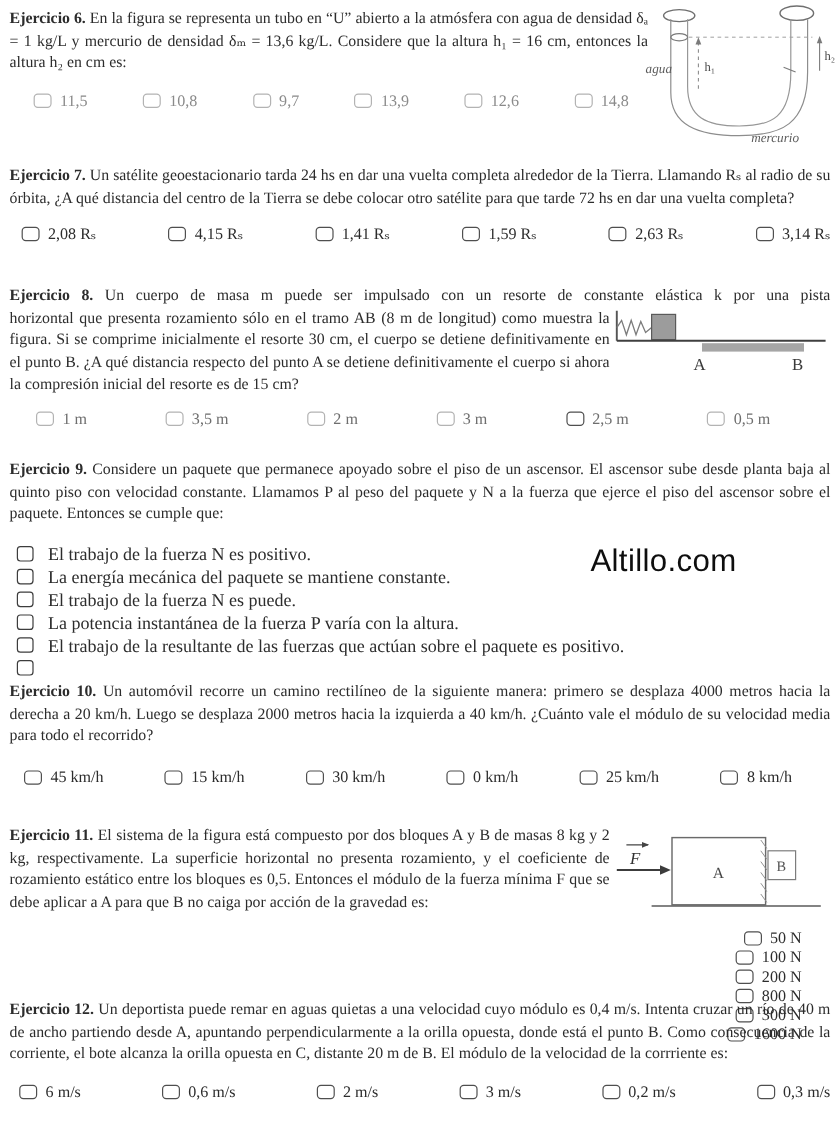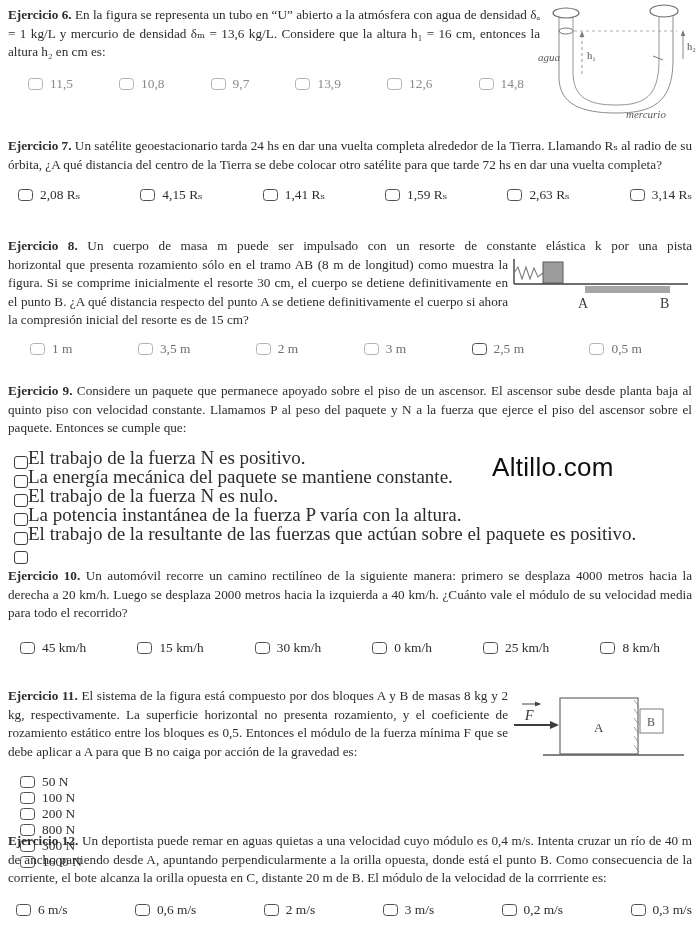--- a/index.html
+++ b/index.html
@@ -17,33 +17,33 @@
   #ex10 { top:567px; }
   #ex11 { top:687px; }
   #ex12 { top:832px; }
 
   p.body { margin:0; font-size:13.2px; line-height:18.5px; text-align:justify; }
   p.body b { font-weight:bold; }
   .w532 { width:532px; }
   .w500 { width:500px; }
   .lastjust { text-align-last:justify; }
 
-  .optrow { display:flex; justify-content:space-between; align-items:flex-start; }
+  .optrow { display:flex; justify-content:space-between; align-items:flex-end; }
   #ex6  .optrow { width:496px; margin:14px 0 0 20px; color:#8a8a8a; }
   #ex7  .optrow { width:674px; margin:13px 0 0 10px; }
   #ex8  .optrow { width:612px; margin:11px 0 0 22px; color:#6e6e6e;font-family:Liberation Serif, serif; }
   #ex10 .optrow { width:640px; margin:17px 0 0 12px; }
   #ex11 .optrow { width:648px; margin:13px 0 17px 12px;flex-direction:column; }
   #ex12 .optrow { width:676px; margin:14px 0 0 8px; }
   .opt { display:flex; align-items:center; gap:7px; font-size:13.4px; cursor:default; }
   .cb { flex:0 0 auto; width:13px; height:10px; border:1.5px solid #4f4f4f; border-radius:3.5px; background:#fff; }
   .cb.light { border-color:#b3b3b3; }
 
   .stmts { margin:17px 0 0 6px; display:flex; flex-direction:column; gap:4.5px; }
-  .stmt { display:flex; align-items:flex-end; font-size:19px; height:14.5px; }
+  .stmt { display:flex; align-items:flex-start; gap:12px; font-size:15px; height:14.5px; }
   .cb2 { flex:0 0 auto; width:12px; height:11px; border:1.5px solid #3d3d3d; border-radius:3px; background:#fff; }
 
   .fig { position:absolute; }
   .fig6  { left:536px; top:2px; }
   .fig8  { left:510px; top:256px; }
   .fig11 { left:508px; top:680px; }
   .fig svg text { font-family:"Liberation Serif","DejaVu Serif","DejaVu Sans",serif; }
   .figlab-it { font-style:italic; fill:#5a5a5a; font-size:11px; }
   .figlab-h  { fill:#4a4a4a; font-size:10.5px; }
   .figlab-AB { fill:#3a3a3a; font-size:14px; }
@@ -188,21 +188,21 @@
       <label class="stmt">
           <span class="cb2"></span>
           <span>El trabajo de la fuerza N es positivo.</span>
         </label>
       <label class="stmt">
           <span class="cb2"></span>
           <span>La energía mecánica del paquete se mantiene constante.</span>
         </label>
       <label class="stmt">
           <span class="cb2"></span>
-          <span>El trabajo de la fuerza N es nulo.</span>
+          <span>El trabajo de la fuerza N es puede.</span>
         </label>
       <label class="stmt">
           <span class="cb2"></span>
           <span>La potencia instantánea de la fuerza P varía con la altura.</span>
         </label>
       <label class="stmt">
           <span class="cb2"></span>
           <span>El trabajo de la resultante de las fuerzas que actúan sobre el paquete es positivo.</span>
         </label>
       <label class="stmt">

